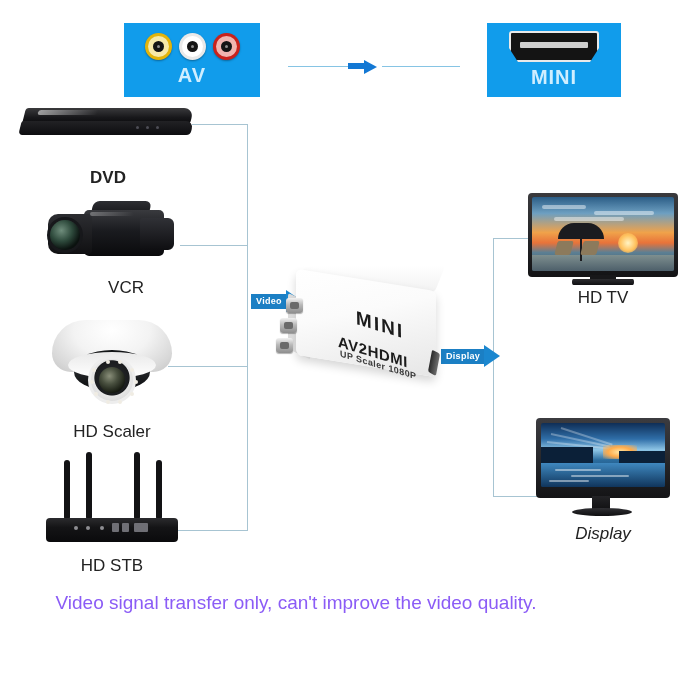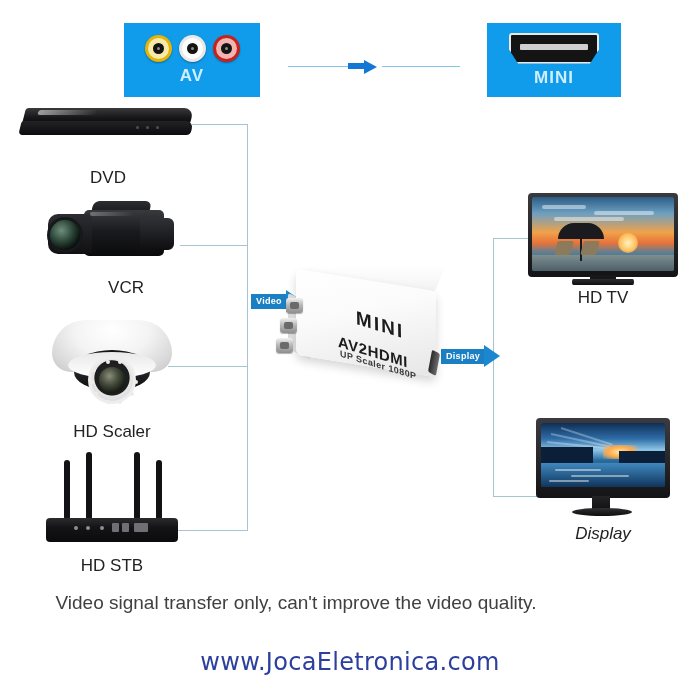--- a/index.html
+++ b/index.html
@@ -16,21 +16,21 @@
   
   .banner{
     position:absolute;
     background:#119ceb;
     display:flex;flex-direction:column;
     align-items:center;justify-content:center;
   }
   .banner .caption{
     color:#cfeeff;
     font-weight:bold;
-    font-size:17px;
+    font-size:20px;
     letter-spacing:1px;
     margin-top:4px;
   }
   #av-banner{left:124px;top:23px;width:136px;height:74px;}
   #hdmi-banner{left:487px;top:23px;width:134px;height:74px;}
 
   
   .rca-row{display:flex;gap:7px;align-items:center;}
   .rca{width:27px;height:27px;border-radius:50%;position:relative;
        box-shadow:0 1px 2px rgba(0,0,0,.35);}
@@ -218,21 +218,21 @@
     background:linear-gradient(180deg,#3f88bf,#10355c);}
   .mon-wave{position:absolute;height:2px;background:rgba(255,255,255,.45);border-radius:2px;}
   .mon-neck{position:absolute;left:56px;top:78px;width:18px;height:14px;
     background:linear-gradient(180deg,#232326,#111113);}
   .mon-base{position:absolute;left:36px;top:90px;width:60px;height:8px;
     background:linear-gradient(180deg,#303034,#0e0e10);border-radius:50%;}
 
   
   #caption{
     position:absolute;left:0;top:592px;width:592px;text-align:center;
-    color:#404040;font-size:19px;
+    color:#8b5cf6;font-size:19px;
   }
   #watermark{
     position:absolute;left:0;top:648px;width:700px;text-align:center;
     color:#2d3f9e;font-size:24px;letter-spacing:.3px;
     font-family:"DejaVu Sans", sans-serif;
   }
 </style>
 </head>
 <body>
 
@@ -293,21 +293,21 @@
   </div>
 
   <div class="abs" id="dvd-wrap">
     <div class="dvd-top"></div>
     <div class="dvd-body"></div>
     <div class="dvd-shine"></div>
     <div class="dvd-dot" style="left:118px;"></div>
     <div class="dvd-dot" style="left:128px;"></div>
     <div class="dvd-dot" style="left:138px;"></div>
   </div>
-  <div class="dev-label" style="left:38px;top:168px;width:140px;">DVD</div>
+  <div class="dev-label" style="left:38px;top:168px;width:140px;font-weight:bold;">DVD</div>
 
   <div class="abs" id="vcr-wrap">
     <div class="cam-hood"></div>
     <div class="cam-body"></div>
     <div class="cam-grip"></div>
     <div class="cam-lensbarrel">
         <div class="cam-lens"></div>
       </div>
     <div class="cam-hl"></div>
   </div>
@@ -398,15 +398,14 @@
       <div class="mon-wave" style="left:14px;bottom:16px;width:46px;"></div>
       <div class="mon-wave" style="left:30px;bottom:10px;width:58px;"></div>
       <div class="mon-wave" style="left:8px;bottom:5px;width:40px;"></div>
     </div>
     <div class="mon-neck"></div>
     <div class="mon-base"></div>
   </div>
   <div class="dev-label" style="left:523px;top:524px;width:160px;font-style:italic;">Display</div>
 
   <div id="caption">Video signal transfer only, can't improve the video quality.</div>
-  <div id="watermark">www.JocaEletronica.com</div>
 
 </div>
 
 </body></html>

